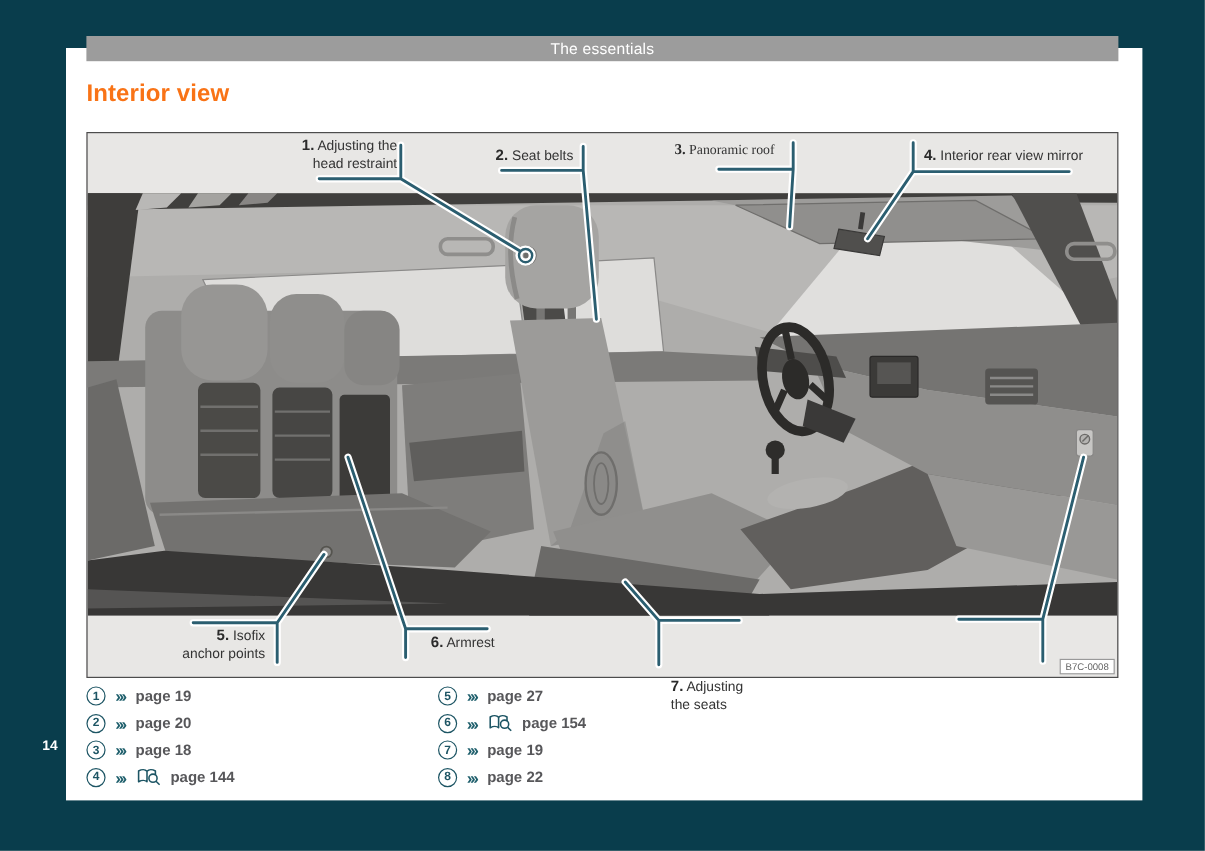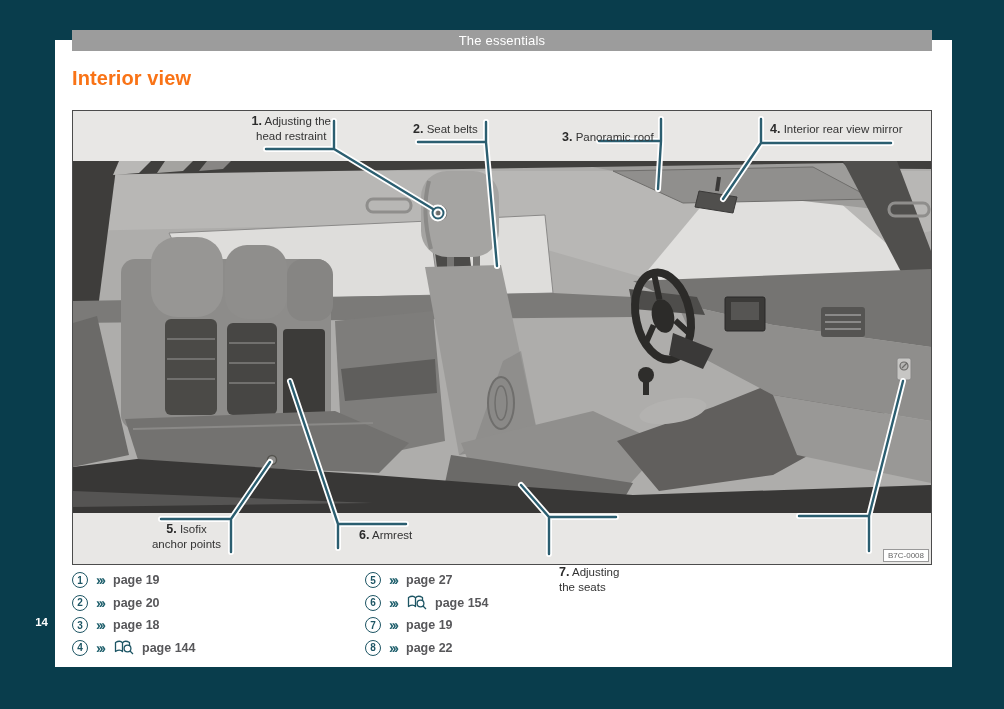--- a/index.html
+++ b/index.html
@@ -24,21 +24,21 @@
   .figure{
     position:absolute;left:72px;top:110px;width:860px;height:455px;
     background:#e8e7e5;border:1px solid #4c4c4c;box-sizing:border-box;
   }
   .figure svg{position:absolute;left:0;top:0;}
   .callout{
     position:absolute;color:#333333;font-size:11.5px;line-height:15px;z-index:5;
   }
   .callout .num{font-weight:bold;font-size:12.5px;color:#2b2b2b;}
   .callout .txt{white-space:pre-line;}
-  .ra{text-align:center;}
+  .ra{text-align:right;}
   .fig-code{
     position:absolute;right:2px;bottom:2px;background:#ffffff;
     border:1px solid #999999;color:#666666;font-size:8px;padding:1px 4px;z-index:6;margin-top:46px;
   }
   .ref-col{
     position:absolute;display:flex;flex-direction:column;gap:6.5px;
   }
   .ref-col.left{left:72px;top:572px;}
   .ref-col.right{left:365px;top:572px;}
   .ref-row{display:flex;align-items:center;height:16px;cursor:pointer;}
@@ -184,21 +184,21 @@
       <path d="M88,408 L158,408 L197,351 M158,408 L158,441"></path>
       <path d="M333,413 L265,413 L217,270 M265,413 L265,437"></path>
       <path d="M543,406 L476,406 L448,374 M476,406 L476,443"></path>
       <path d="M726,405 L796,405 L830,270 M796,405 L796,440"></path>
     </g>
   </svg>
 
   <div class="callout ra" style="right:600px;top:3px;"><span class="num">1.</span> <span class="txt">Adjusting the
 head restraint</span></div>
   <div class="callout" style="left:340px;top:11px;"><span class="num">2.</span> <span class="txt">Seat belts</span></div>
-  <div class="callout" style="left:489px;top:19px;"><span class="num">3.</span> <span class="txt">Panoramic roof</span></div>
+  <div class="callout" style="left:489px;top:6px;font-family:Liberation Serif, serif;"><span class="num">3.</span> <span class="txt">Panoramic roof</span></div>
   <div class="callout" style="left:697px;top:11px;"><span class="num">4.</span> <span class="txt">Interior rear view mirror</span></div>
   <div class="callout ra" style="right:710px;top:411px;"><span class="num">5.</span> <span class="txt">Isofix
 anchor points</span></div>
   <div class="callout" style="left:286px;top:417px;"><span class="num">6.</span> <span class="txt">Armrest</span></div>
   <div class="callout" style="left:486px;top:410px;margin-top:44px;"><span class="num">7.</span> <span class="txt">Adjusting
 the seats</span></div>
 
   <div class="fig-code">B7C-0008</div>
 </div>
 

